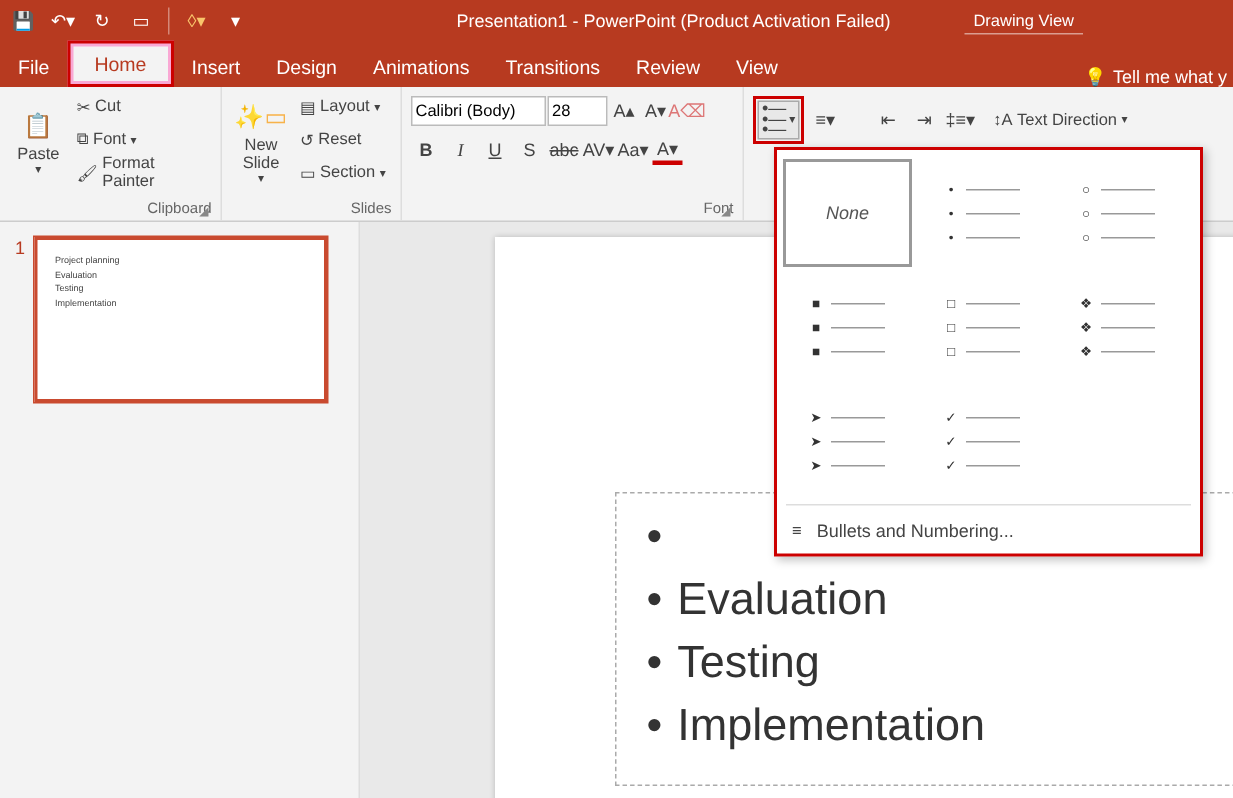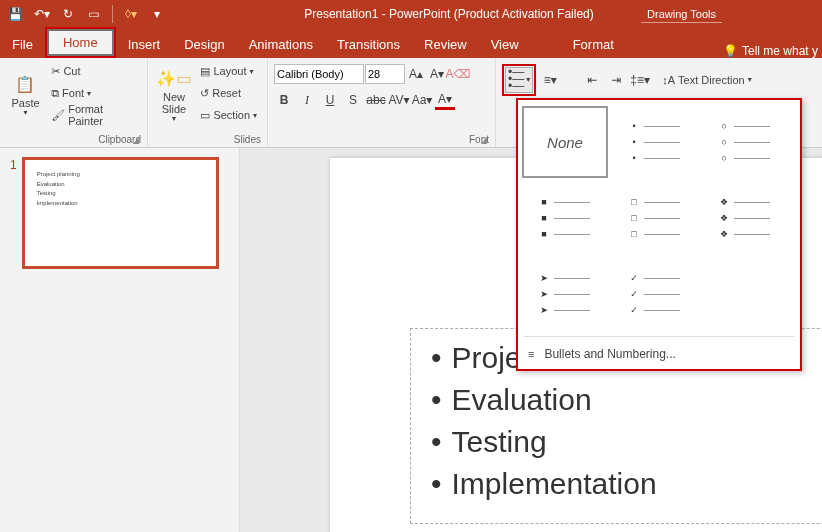--- a/index.html
+++ b/index.html
@@ -10,21 +10,21 @@
   .qat { display: flex; align-items: center; gap: 10px; padding: 0 8px; }
   .qat-icon { width: 16px; height: 16px; display: flex; align-items: center; justify-content: center; font-size: 12px; cursor: default; }
   .qat-sep { width:1px; height:18px; background:rgba(255,255,255,0.4); }
   .title { position: absolute; left: 50%; transform: translateX(-50%); white-space: nowrap; font-size: 12px; margin-left: 38px; }
   .tools-tab { position: absolute; right: 100px; font-size: 11px; border-bottom: 1px solid rgba(255,255,255,0.5); padding: 2px 6px; }
 
   
   .tabs { height: 30px; background: #b73a20; display: flex; align-items: flex-end; color: #fff; font-size: 13px; position: relative; }
   .tab { padding: 6px 12px; cursor: pointer; }
   .tab.active { background: #f3f3f3; color: #b73a20; }
-  .home-box { border: 2px solid #c00; padding: 2px; background:#737373; }
+  .home-box { border: 2px solid #c00; padding: 2px; background:#f9a8d4; }
   .tell-me { position:absolute; right:4px; display:flex; align-items:center; gap:4px; font-size:12px; color:#fff; }
 
   
   .ribbon { height: 90px; background: #f3f3f3; border-bottom: 1px solid #ccc; display: flex; font-size: 11px; color: #444; position: relative; }
   .group { border-right: 1px solid #ddd; padding: 2px 6px 0 6px; display: flex; flex-direction: column; justify-content: space-between; }
   .group-label { text-align: right; font-size: 10px; color: #666; padding-bottom: 2px; position: relative; }
   .dlaunch { position:absolute; right:2px; bottom:2px; font-size:8px; color:#888; }
   .group-body { display: flex; gap: 4px; flex: 1; align-items: flex-start; }
   .vbtn { display:flex; flex-direction:column; align-items:center; justify-content:center; height:70px; width:40px; font-size:11px; line-height:1.1; text-align:center; cursor:pointer; }
   .icon-box { width:24px; height:24px; display:flex; align-items:center; justify-content:center; font-size:16px; }
@@ -53,56 +53,55 @@
   .slide { position:absolute; left:90px; top:10px; width:640px; height:480px; background:#fff; box-shadow:0 0 4px rgba(0,0,0,0.2); }
   .textbox { position:absolute; left:80px; top:170px; width:500px; border:1px dashed #aaa; padding:8px 0 18px 0; }
   .textbox .line { font-size:30px; color:#333; padding:4px 20px; display:flex; align-items:center; gap:10px; }
   .bullet-dot { font-size:30px; }
 
   
   .gallery { position:absolute; left:516px; top:98px; width:286px; background:#fff; border:1px solid #bbb; box-shadow:2px 2px 6px rgba(0,0,0,0.25); z-index:50; }
   .gallery-red { border:2px solid #c00; }
   .gallery-grid { display:flex; flex-wrap:wrap; padding:6px 4px 4px 4px; gap:4px; }
   .g-item { width:86px; height:72px; border:1px solid transparent; display:flex; flex-direction:column; align-items:center; justify-content:center; gap:6px; cursor:pointer; }
-  .g-item.none { border:2px solid #999; font-size:15px; color:#555; font-style:italic;justify-content:center; }
+  .g-item.none { border:2px solid #999; font-size:12px; color:#555; font-style:italic;justify-content:center; }
   .g-row { display:flex; align-items:center; gap:6px; }
   .g-mark { width:8px; display:flex; justify-content:center; font-size:9px; color:#333; }
   .g-line { width:36px; height:1px; background:#999; }
   .g-sep { height:1px; background:#ddd; margin:2px 6px; }
   .g-footer { display:flex; align-items:center; gap:10px; padding:8px 10px; font-size:12px; color:#444; cursor:pointer; }
 </style>
 </head>
 <body>
 
 <div class="titlebar">
   <div class="qat">
     <span class="qat-icon">💾</span>
     <span class="qat-icon">↶▾</span>
     <span class="qat-icon">↻</span>
     <span class="qat-icon">▭</span>
     <span class="qat-sep"></span>
     <span class="qat-icon" style="color:#f9c56b">◊▾</span>
     <span class="qat-icon">▾</span>
   </div>
   <div class="title">Presentation1 - PowerPoint (Product Activation Failed)</div>
-  <div class="tools-tab">Drawing Tools</div>
+  <div class="tools-tab">Drawing View</div>
 </div>
 
 <div class="tabs">
   <div class="tab">File</div>
   <div class="home-box">
     <div class="tab active" style="padding:4px 14px">Home</div>
   </div>
   <div class="tab">Insert</div>
   <div class="tab">Design</div>
   <div class="tab">Animations</div>
   <div class="tab">Transitions</div>
   <div class="tab">Review</div>
   <div class="tab">View</div>
-  <div class="tab" style="margin-left:30px">Format</div>
   <div class="tell-me">
     <span>💡</span>
     <span>Tell me what y</span>
   </div>
 </div>
 
 <div class="ribbon">
 
   <div class="group" style="width:148px">
     <div class="group-body">
@@ -225,21 +224,20 @@
         <div>Implementation</div>
       </div>
     </div>
   </div>
 
   <div class="editor">
     <div class="slide">
       <div class="textbox">
         <div class="line">
             <span class="bullet-dot">•</span>
-            <span>Proje</span>
           </div>
         <div class="line">
             <span class="bullet-dot">•</span>
             <span>Evaluation</span>
           </div>
         <div class="line">
             <span class="bullet-dot">•</span>
             <span>Testing</span>
           </div>
         <div class="line">

